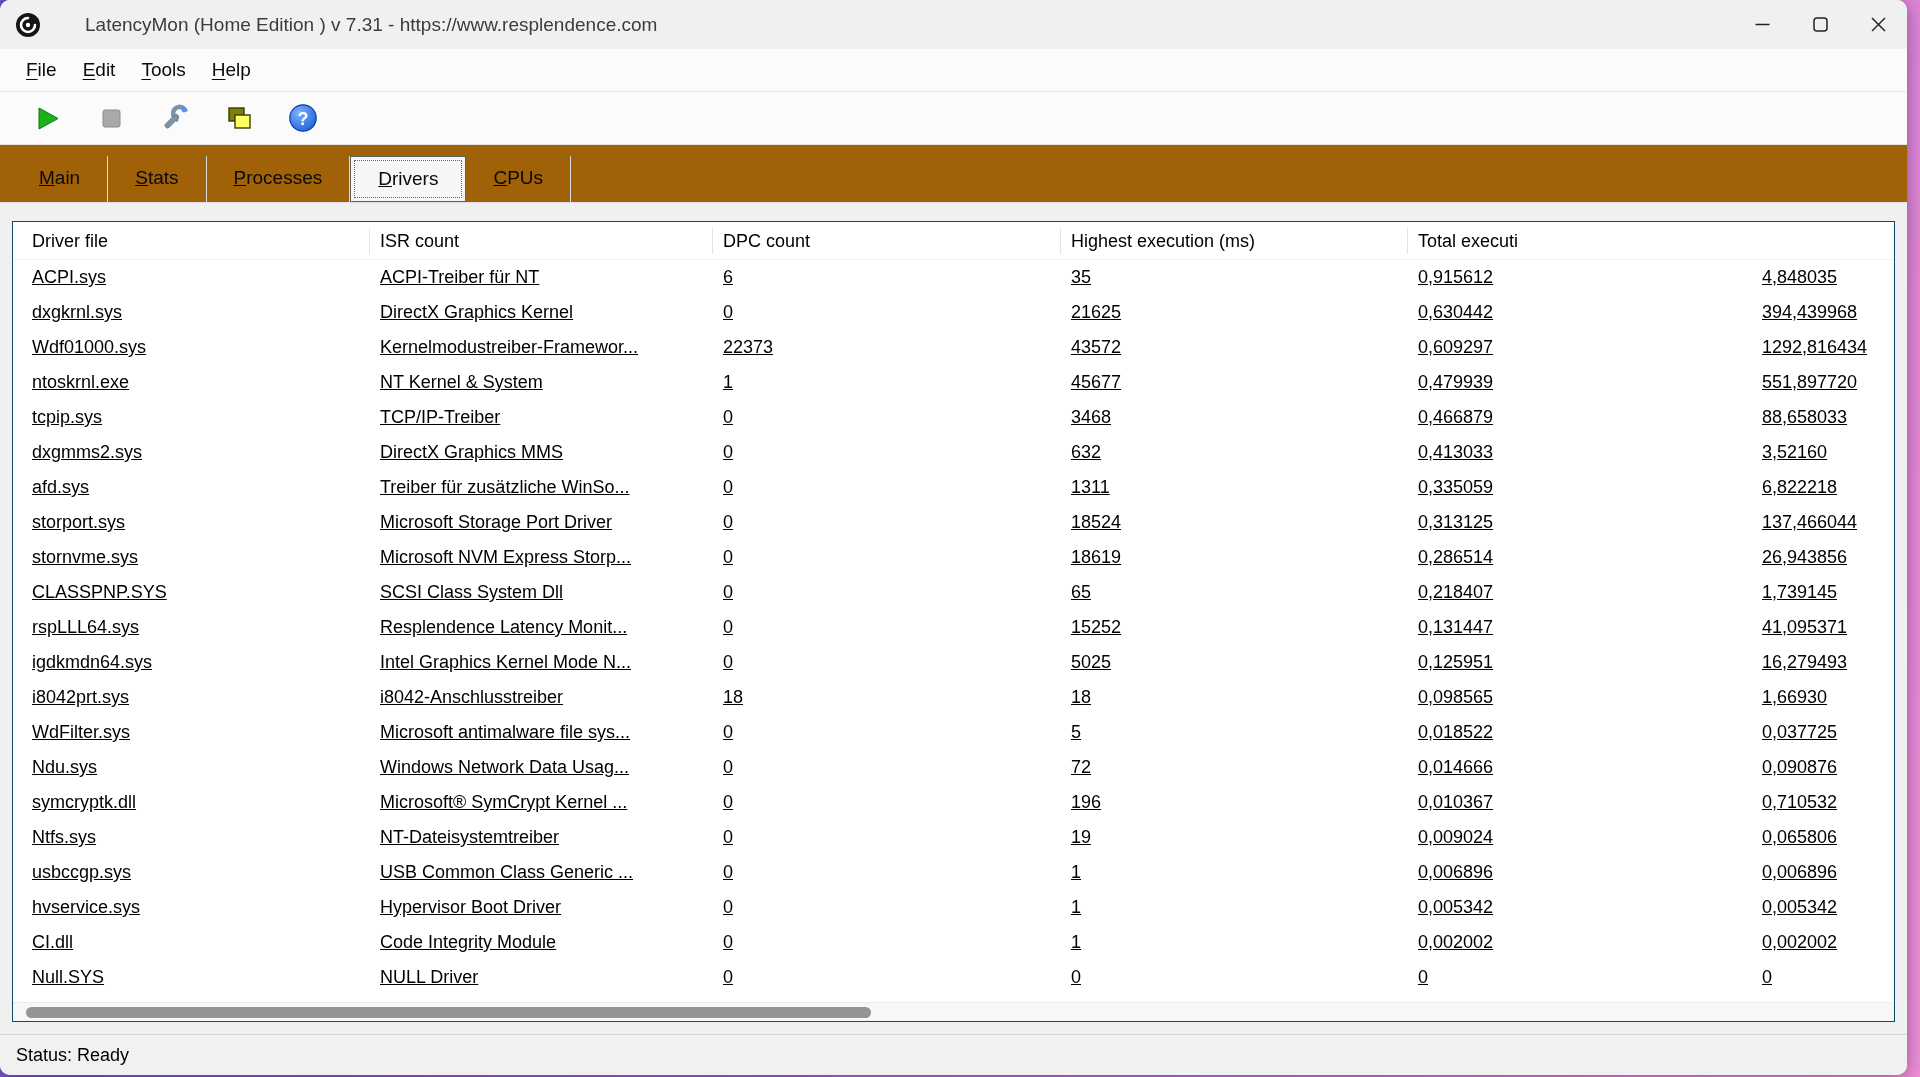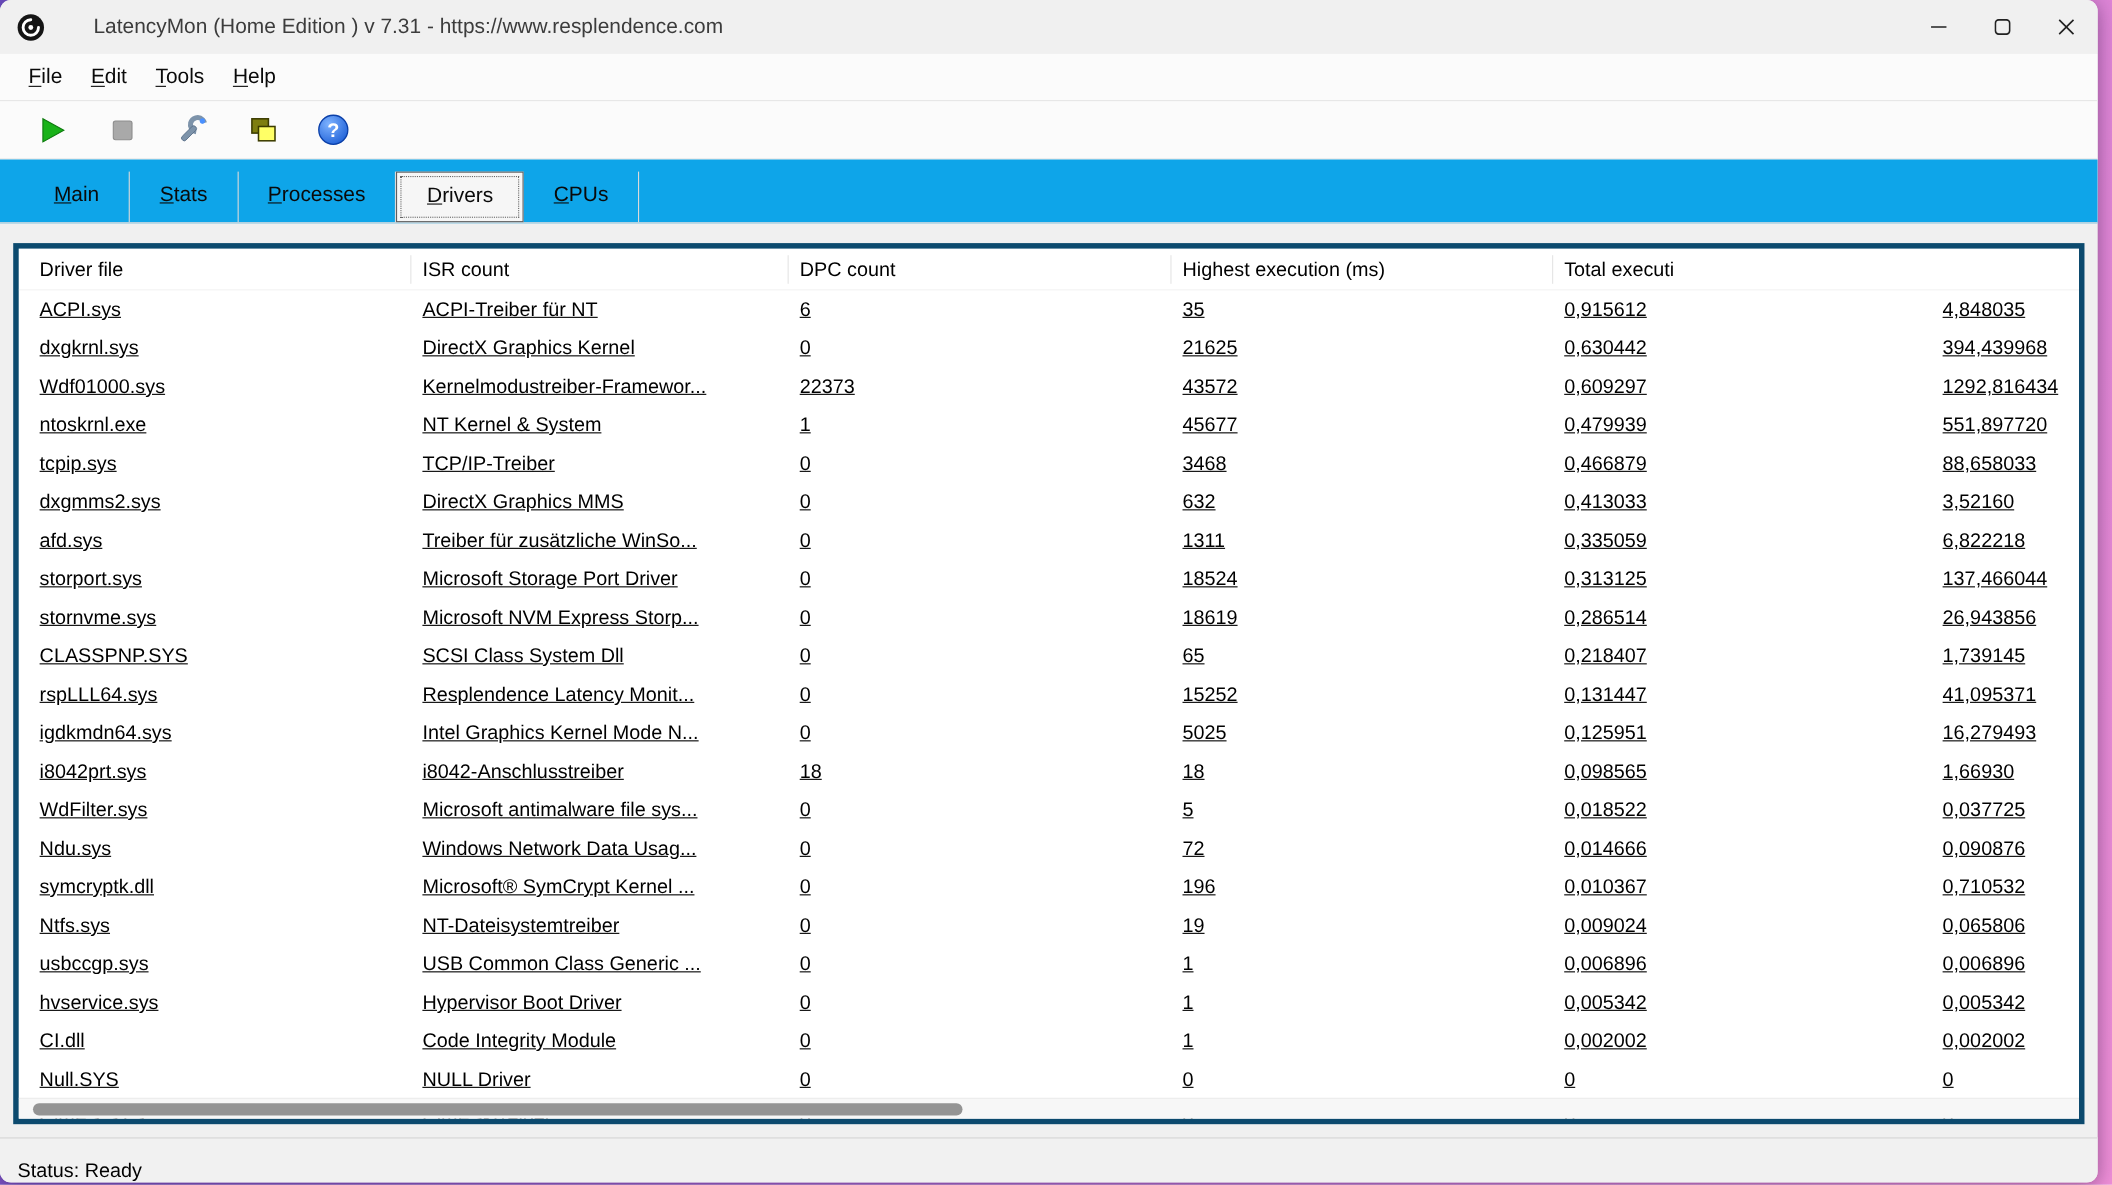--- a/index.html
+++ b/index.html
@@ -21,38 +21,38 @@
   .win-controls { margin-left:auto; display:flex; height:100%; }
   .win-btn { width:58px; height:100%; display:flex; align-items:center; justify-content:center; cursor:default; }
   
   .menubar { height:43px; flex:0 0 auto; background:#fbfbfb; border-bottom:1px solid #e5e5e5; display:flex; align-items:flex-start; padding-left:13px; }
   .menu-item { font-size:19px; color:#0a0a0a; padding:0 13px; height:100%; display:flex; align-items:center; }
   .menu-item u { text-underline-offset:3px; }
   
   .toolbar { height:53px; flex:0 0 auto; background:#fbfbfb; border-bottom:1px solid #e3e3e3; display:flex; align-items:center; padding-left:30px; }
   .tool-btn { width:34px; height:36px; margin-right:30px; display:flex; align-items:center; justify-content:center; }
   
-  .tabstrip { height:58px; flex:0 0 auto; background:#0ea5e9; border-bottom:1px solid #dedede; display:flex; align-items:flex-end; padding-left:22px; }
+  .tabstrip { height:58px; flex:0 0 auto; background:#a16207; border-bottom:1px solid #dedede; display:flex; align-items:flex-end; padding-left:12px; }
   .tab { height:46px; line-height:44px; padding:0 27px; font-size:19px; color:#0a0a0a; border-right:1px solid #dadada; white-space:nowrap; }
   .tab.selected { border:1px solid #5f5f5f; background:#f6f6f6; outline:1px dotted #666; outline-offset:-5px; }
   
-  .table-frame { flex:1 1 auto; margin:18px 12px 0 12px; background:#fff; border:5px solid #0c4a6e; display:flex; flex-direction:column; overflow:hidden; position:relative; }
+  .table-frame { flex:1 1 auto; margin:18px 12px 0 12px; background:#fff; border:1px solid #0c4a6e; display:flex; flex-direction:column; overflow:hidden; position:relative; }
   .thead, .trow { display:grid; grid-template-columns:357px 343px 348px 347px 344px 1fr; align-items:center; }
   .thead { height:38px; flex:0 0 auto; border-bottom:1px solid #f2f2f2; }
   .th { font-size:18px; color:#000; padding-left:10px; height:26px; line-height:26px; border-right:1px solid #e4e4e4; white-space:nowrap; overflow:hidden; }
   .th:first-child { padding-left:19px; }
   .th:last-child { border-right:none; }
   .tbody { flex:1 1 auto; overflow:hidden;text-decoration:underline; }
   .trow { height:35px; }
   .tcell { font-size:18px; color:#000; padding-left:10px; white-space:nowrap; overflow:hidden; }
   .trow .tcell:first-child { padding-left:19px; }
   .hscroll { position:absolute; left:0; right:0; bottom:0; height:19px; background:#f7f7f7; border-top:1px solid #ececec; }
   .hscroll-thumb { position:absolute; left:13px; top:4px; width:845px; height:11px; background:#949494; border-radius:6px; }
   
-  .statusbar { height:41px; flex:0 0 auto; margin-top:12px; background:#f1f1f1; border-top:1px solid #d5d5d5; display:flex; align-items:flex-end; padding-left:16px; }
+  .statusbar { height:41px; flex:0 0 auto; margin-top:12px; background:#f1f1f1; border-top:1px solid #d5d5d5; display:flex; align-items:center; padding-left:16px; }
   .status-text { font-size:18px; color:#000; }
 </style>
 </head>
 <body>
 
 <div class="window">
 
   <div class="titlebar">
     <span class="app-icon">
       <svg width="26" height="26" viewBox="0 0 26 26">

